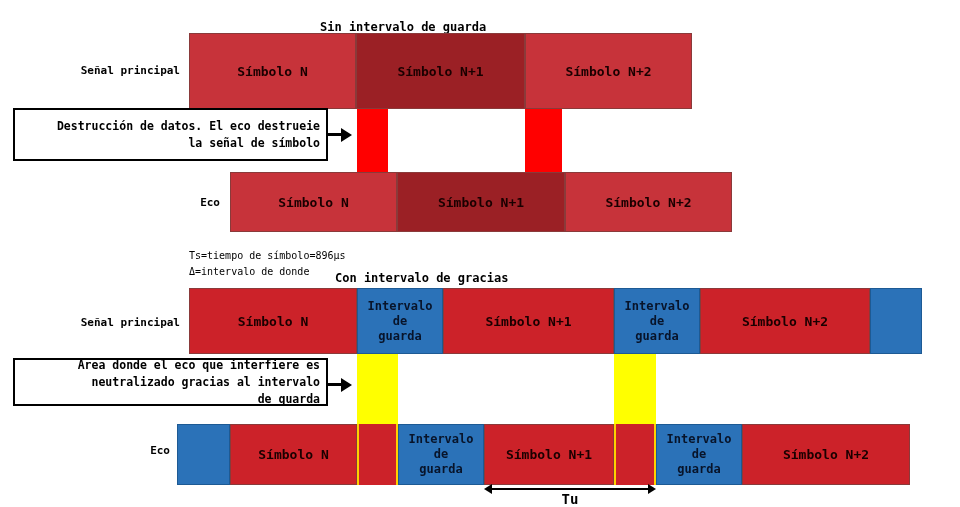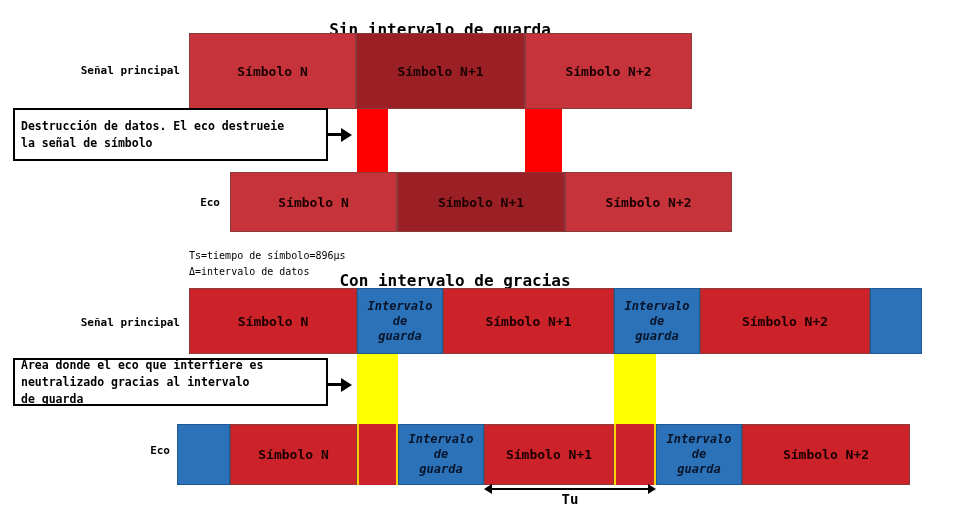--- a/index.html
+++ b/index.html
@@ -12,24 +12,23 @@
     height: 507px;
     position: relative;
     overflow: hidden;
     font-family: "DejaVu Sans Mono", "Liberation Mono", monospace;
     color: #000000;
   }
   .abs { position: absolute; box-sizing: border-box; }
 
   
   .heading {
-    font-size: 16px;
+    font-size: 12px;
     font-weight: bold;
     color: #000;
-    text-align: center;
     white-space: nowrap;
   }
   .rowlabel {
     font-size: 11px;
     font-weight: bold;
     color: #000;
     text-align: right;
     white-space: nowrap;
   }
   .note {
@@ -40,21 +39,21 @@
     line-height: 16px;
   }
 
   
   .callout {
     border: 2px solid #000000;
     background: #ffffff;
     display: flex;
     align-items: center;
     justify-content: center;
-    text-align: left;
+    text-align: right;
     font-size: 11.5px;
     font-weight: bold;
     line-height: 17px;
     color: #000;
     padding: 2px 6px;
   }
   .callout-text { width: 100%; white-space: pre-line; }
 
   
   .arrow-line {
@@ -81,21 +80,21 @@
     white-space: pre-line;
     overflow: hidden;
   }
   .blk-red      { background: #cc2229; }
   .blk-red-lt   { background: #c7333a; }
   .blk-red-dk   { background: #9b2025; }
   .blk-blue     { background: #2b72b8; color: #08142a; }
   .blk-bright   { background: #ff0000; }
   .blk-yellow   { background: #ffff00; }
   .outline-gray { outline: 1px solid #8a3a3a; outline-offset: -1px; }
-  .outline-blue { outline: 1px solid #1d5a94; outline-offset: -1px; font-style: italic; }
+  .outline-blue { outline: 1px solid #1d5a94; outline-offset: -1px; }
   .edge-yellow-l { border-left: 2px solid #ffd100; }
   .edge-yellow-r { border-right: 2px solid #ffd100; }
 
   
   .tu-line { background: #000; height: 2px; }
   .tu-cap-l, .tu-cap-r {
     width: 0; height: 0;
     border-top: 5px solid transparent;
     border-bottom: 5px solid transparent;
   }
@@ -131,21 +130,21 @@
 
 <div class="abs rowlabel" style="left:60px; top:196px; width:160px;">Eco</div>
 
 <div class="abs" style="left:230px; top:172px; width:502px; height:60px;">
   <div class="abs blk blk-red-lt outline-gray" style="left:0px; top:0px; width:167px; height:60px;">Símbolo N</div>
   <div class="abs blk blk-red-dk outline-gray" style="left:167px; top:0px; width:168px; height:60px;">Símbolo N+1</div>
   <div class="abs blk blk-red-lt outline-gray" style="left:335px; top:0px; width:167px; height:60px;">Símbolo N+2</div>
 </div>
 
 <div class="abs note" style="left:189px; top:248px;">Ts=tiempo de símbolo=896µs</div>
-<div class="abs note" style="left:189px; top:264px;">Δ=intervalo de datos</div>
+<div class="abs note" style="left:189px; top:264px;">Δ=intervalo de donde</div>
 
 <div class="abs heading" style="left:335px; top:271px; width:240px;">Con intervalo de gracias</div>
 
 <div class="abs rowlabel" style="left:20px; top:316px; width:160px;">Señal principal</div>
 
 <div class="abs" style="left:189px; top:288px; width:733px; height:66px;">
   <div class="abs blk blk-red outline-gray" style="left:0px; top:0px; width:168px; height:66px;">Símbolo N</div>
   <div class="abs blk blk-blue outline-blue" style="left:168px; top:0px; width:86px; height:66px; font-size:12px;">Intervalo
 de
 guarda</div>

